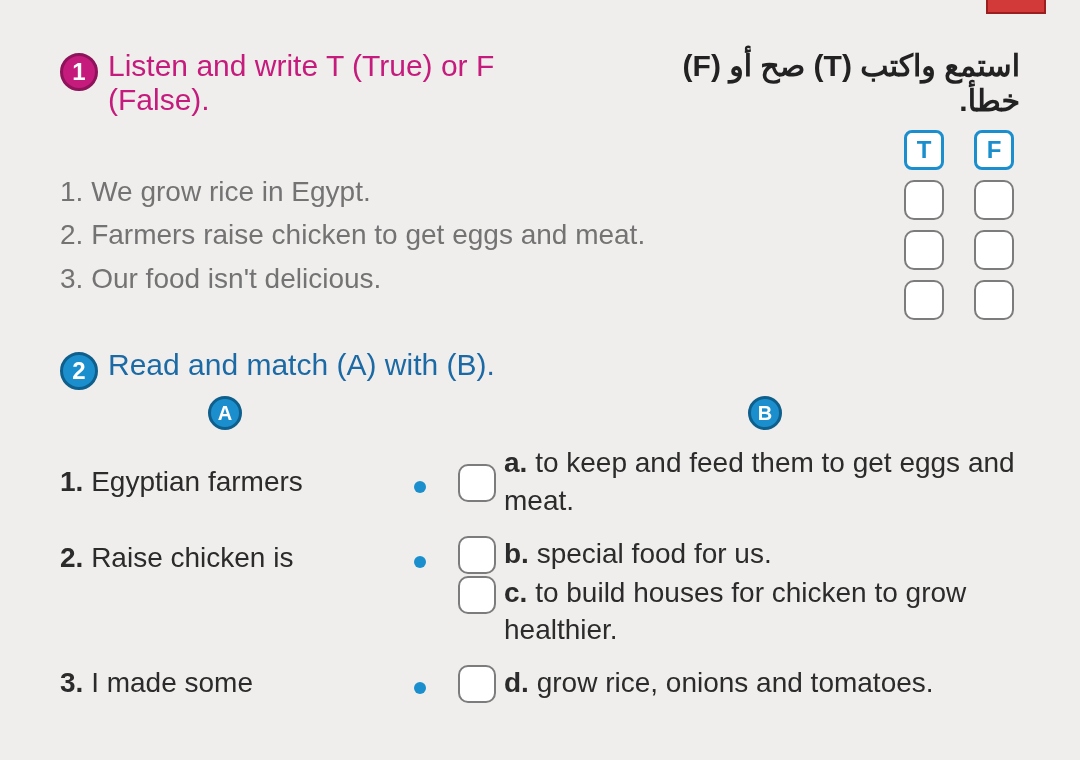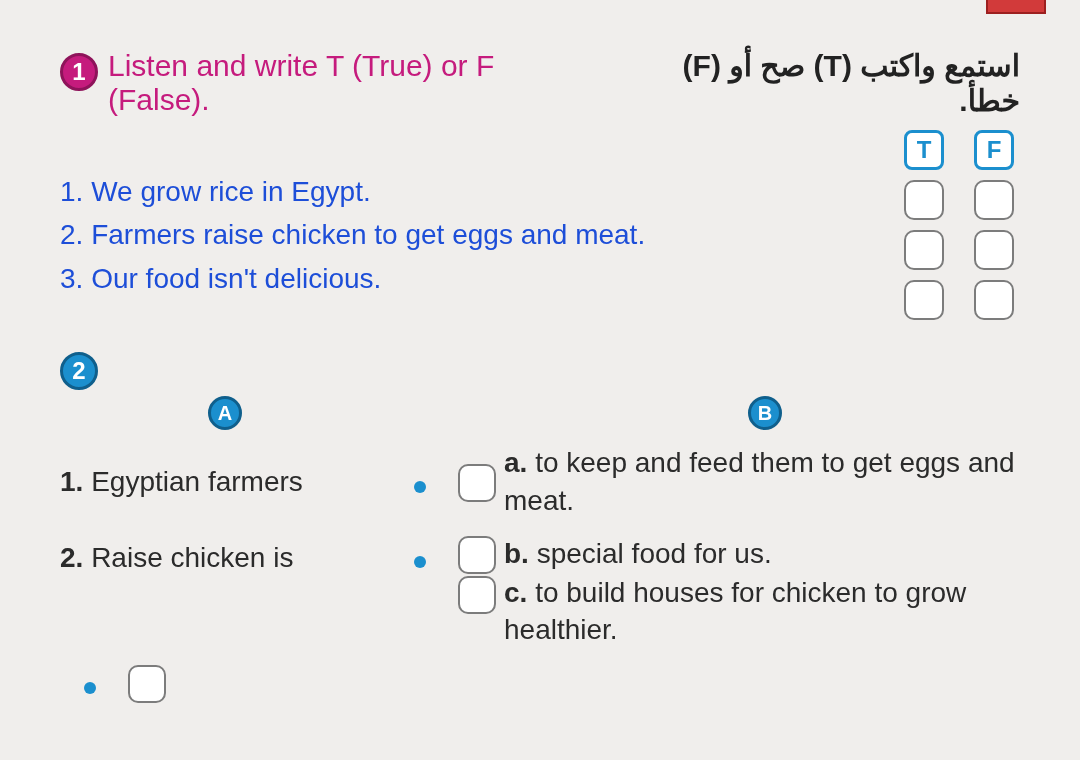--- a/index.html
+++ b/index.html
@@ -71,21 +71,21 @@
     font-size: 20px;
   }
 
   
   .ex1-body { display: flex; gap: 30px; margin-top: 10px; }
   .statements { flex: 1; padding-top: 42px; }
   .statements li {
     list-style: none;
     font-size: 28px;
     line-height: 1.55;
-    color: #1d4ed8;
+    color: #737373;
   }
 
   .tf-grid {
     display: grid;
     grid-template-columns: 52px 52px;
     grid-auto-rows: 44px;
     gap: 6px 18px;
     align-items: center;
     justify-items: center;
   }
@@ -197,20 +197,21 @@
       <div class="answer-box"></div>
       <div class="answer-box"></div>
       <div class="answer-box"></div>
     </div>
   </div>
 </div>
 
 <div class="ex2">
   <div class="inst-line">
     <span class="badge badge-2">2</span>
+    <span class="inst-en">Read and match (A) with (B).</span>
   </div>
 
   <div class="cols-head">
     <div class="col-a-head"><span class="badge-col">A</span></div>
     <div class="col-b-head"><span class="badge-col">B</span></div>
   </div>
 
   <div class="match-row">
     <div class="col-a">
       <span class="lbl">1.</span>
@@ -250,20 +251,28 @@
     <div class="box-cell">
         <span class="match-box"></span>
       </div>
     <div class="col-b">
       <span class="lbl">c.</span>
       <span>to build houses for chicken to grow healthier.</span>
     </div>
   </div>
 
   <div class="match-row">
+    <div class="col-a">
+      <span class="lbl">3.</span>
+      <span>I made some</span>
+    </div>
     <div class="dot-cell">
         <span class="dot"></span>
       </div>
     <div class="box-cell">
         <span class="match-box"></span>
       </div>
+    <div class="col-b">
+      <span class="lbl">d.</span>
+      <span>grow rice, onions and tomatoes.</span>
+    </div>
   </div>
 </div>
 
 </body></html>

